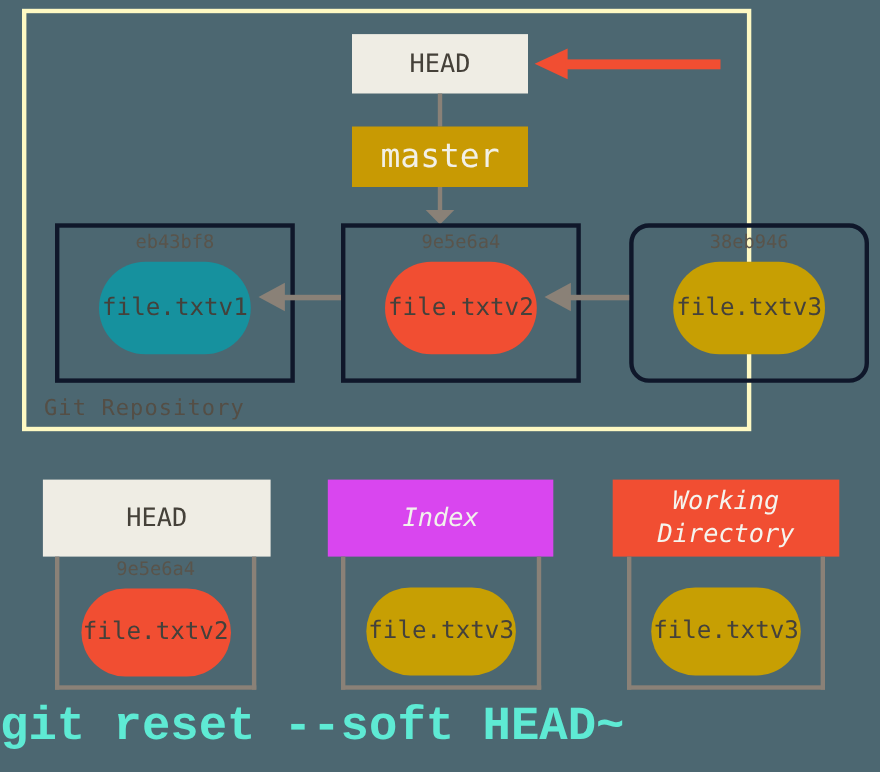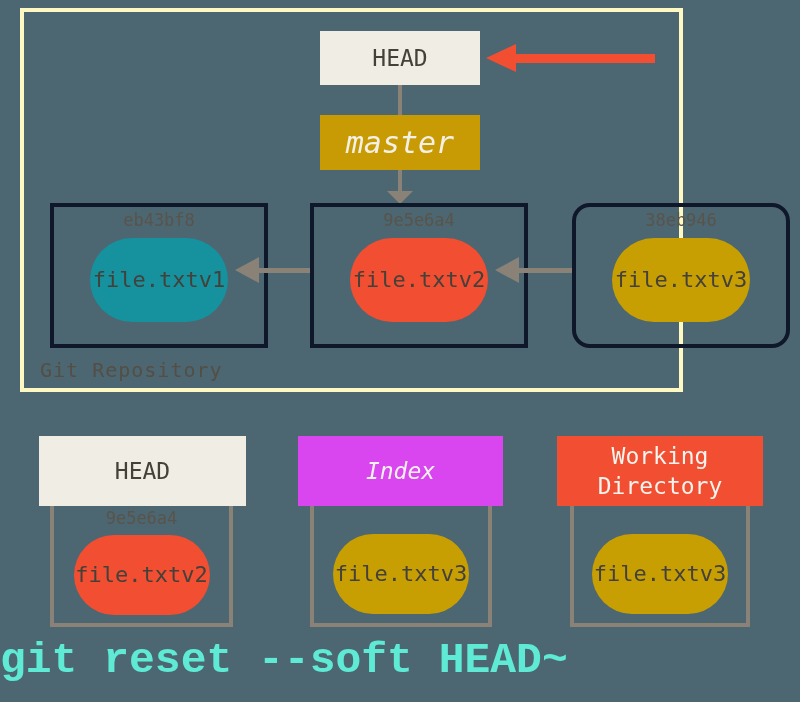--- a/index.html
+++ b/index.html
@@ -24,21 +24,21 @@
     position:absolute; left:16px; bottom:6px;
     font-size:20px; color:#544E45; letter-spacing:1px;
   }
   
   .hbox {
     position:absolute;
     display:flex; align-items:center; justify-content:center;
     box-sizing:border-box; text-align:center;
   }
   .head-top   { left:320px; top:31px;  width:160px; height:54px; background:#EFEDE4; color:#454139; font-size:23px; }
-  .master-box { left:320px; top:115px; width:160px; height:55px; background:#C89A03; color:#F2F0E7; font-size:30px;font-style:italic; }
+  .master-box { left:320px; top:115px; width:160px; height:55px; background:#C89A03; color:#F2F0E7; font-size:30px; }
   
   .vline { position:absolute; width:4px; background:#8A8177; }
   .vline.l1 { left:398px; top:85px;  height:30px; }
   .vline.l2 { left:398px; top:170px; height:22px; }
   .hline { position:absolute; height:5px; background:#8A8177; }
   .hline.a1 { left:257px; top:268px; width:53px; }
   .hline.a2 { left:517px; top:268px; width:55px; }
   .tri-left {
     position:absolute; width:0; height:0;
     border-top:13px solid transparent; border-bottom:13px solid transparent;
@@ -84,21 +84,21 @@
   .blob.gold { background:#C79F03; }
   
   .ws-header {
     position:absolute; top:436px; height:70px;
     display:flex; align-items:center; justify-content:center;
     box-sizing:border-box; text-align:center;
     font-size:23px; line-height:30px;
   }
   .ws-header.w1 { left:39px;  width:207px; background:#EFEDE4; color:#454139; }
   .ws-header.w2 { left:298px; width:205px; background:#d946ef; color:#F2F2EC;font-style:italic; }
-  .ws-header.w3 { left:557px; width:206px; background:#F14E32; color:#F5F4EE; padding:0 14px; }
+  .ws-header.w3 { left:557px; width:206px; background:#F14E32; color:#F5F4EE; padding:0 14px;font-style:italic; }
   .ws-box {
     position:absolute; top:506px; height:121px;
     border:4px solid #8A8177; border-top:none; box-sizing:border-box;
   }
   .ws-box.b1 { left:50px;  width:183px; }
   .ws-box.b2 { left:310px; width:182px; }
   .ws-box.b3 { left:570px; width:180px; }
   .ws-box .hash { margin-top:2px; }
   .ws-box .blob { width:136px; height:80px; border-radius:40px; margin-top:6px; }
   .ws-box.noTitle .blob { margin-top:28px; }

